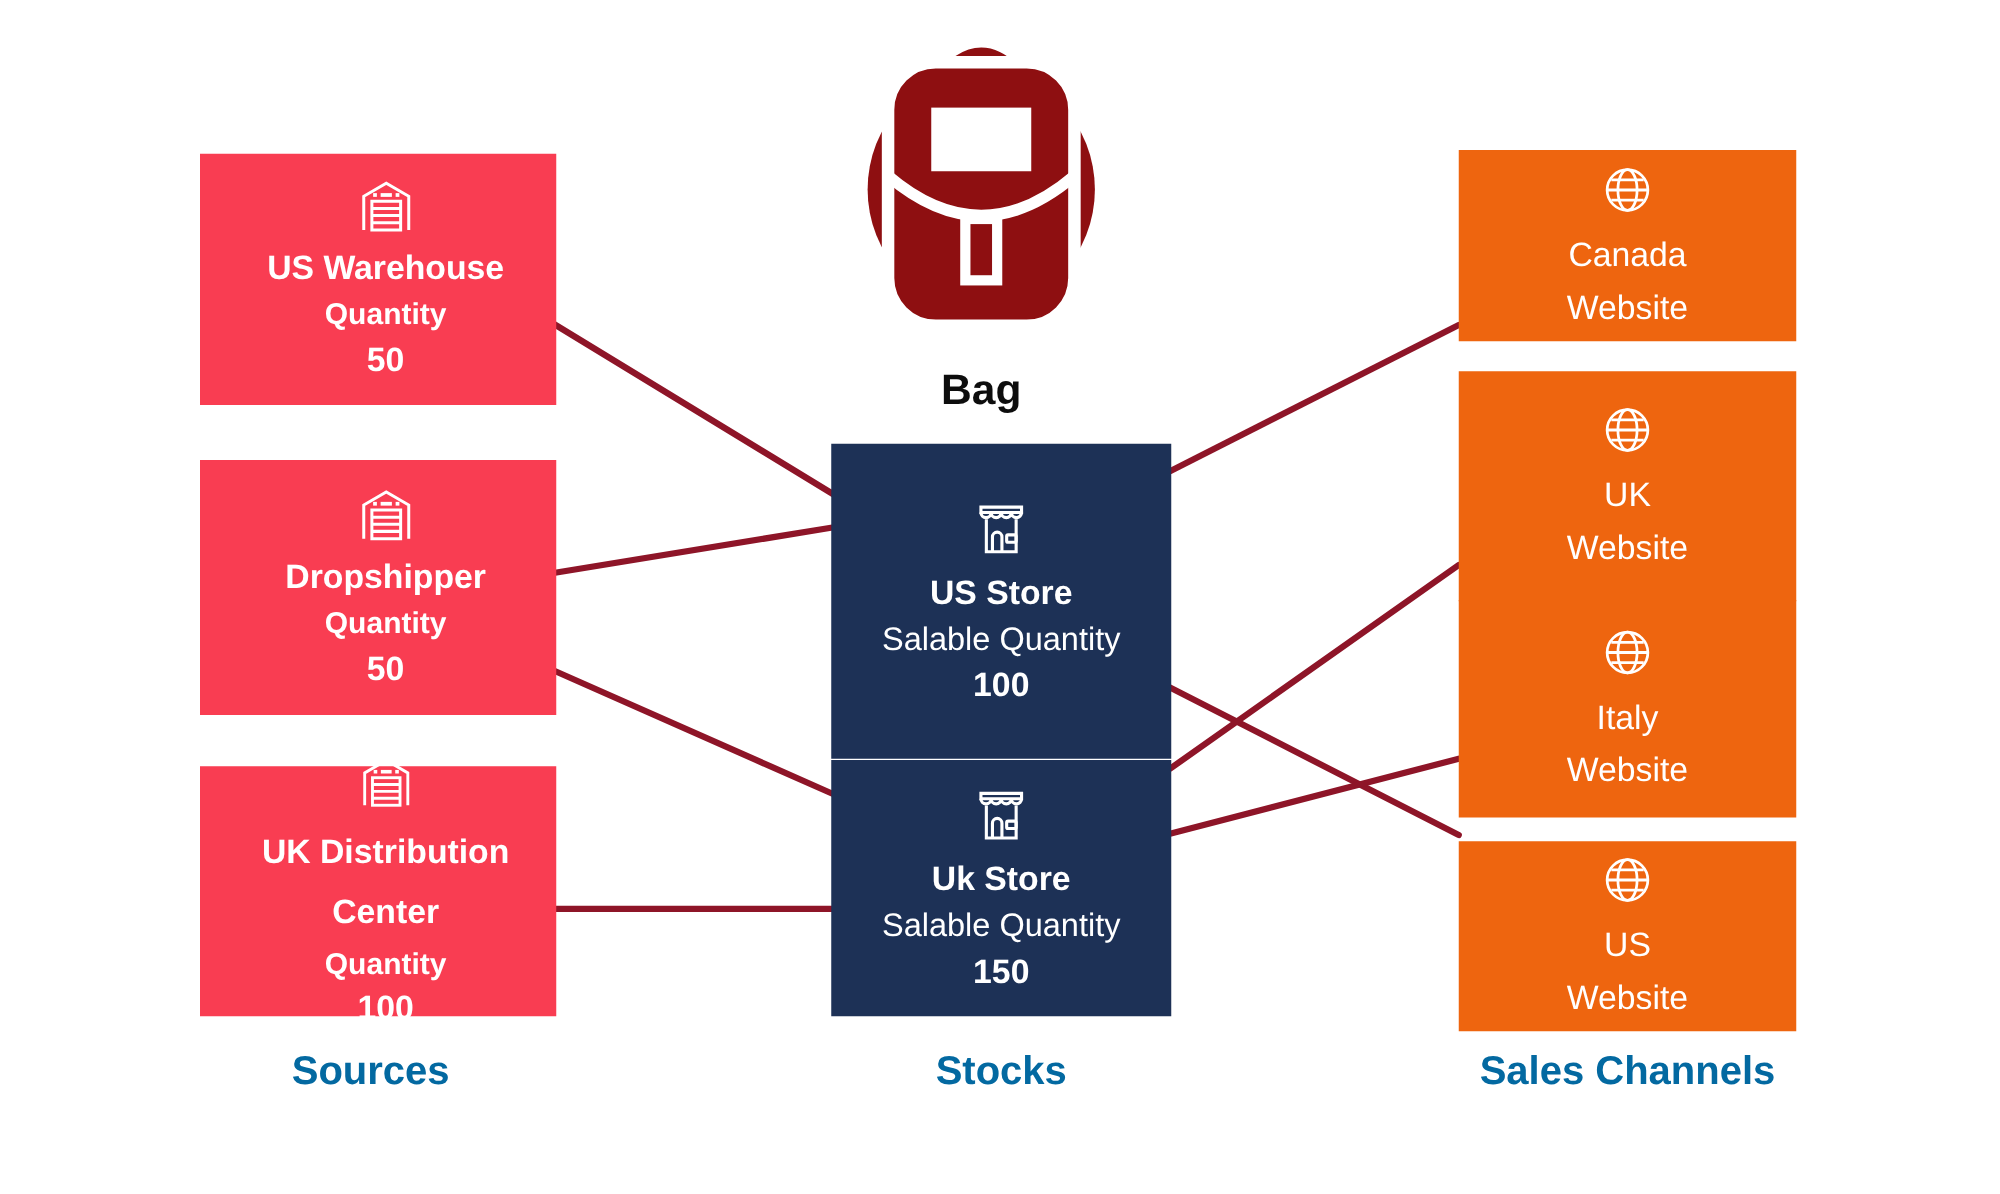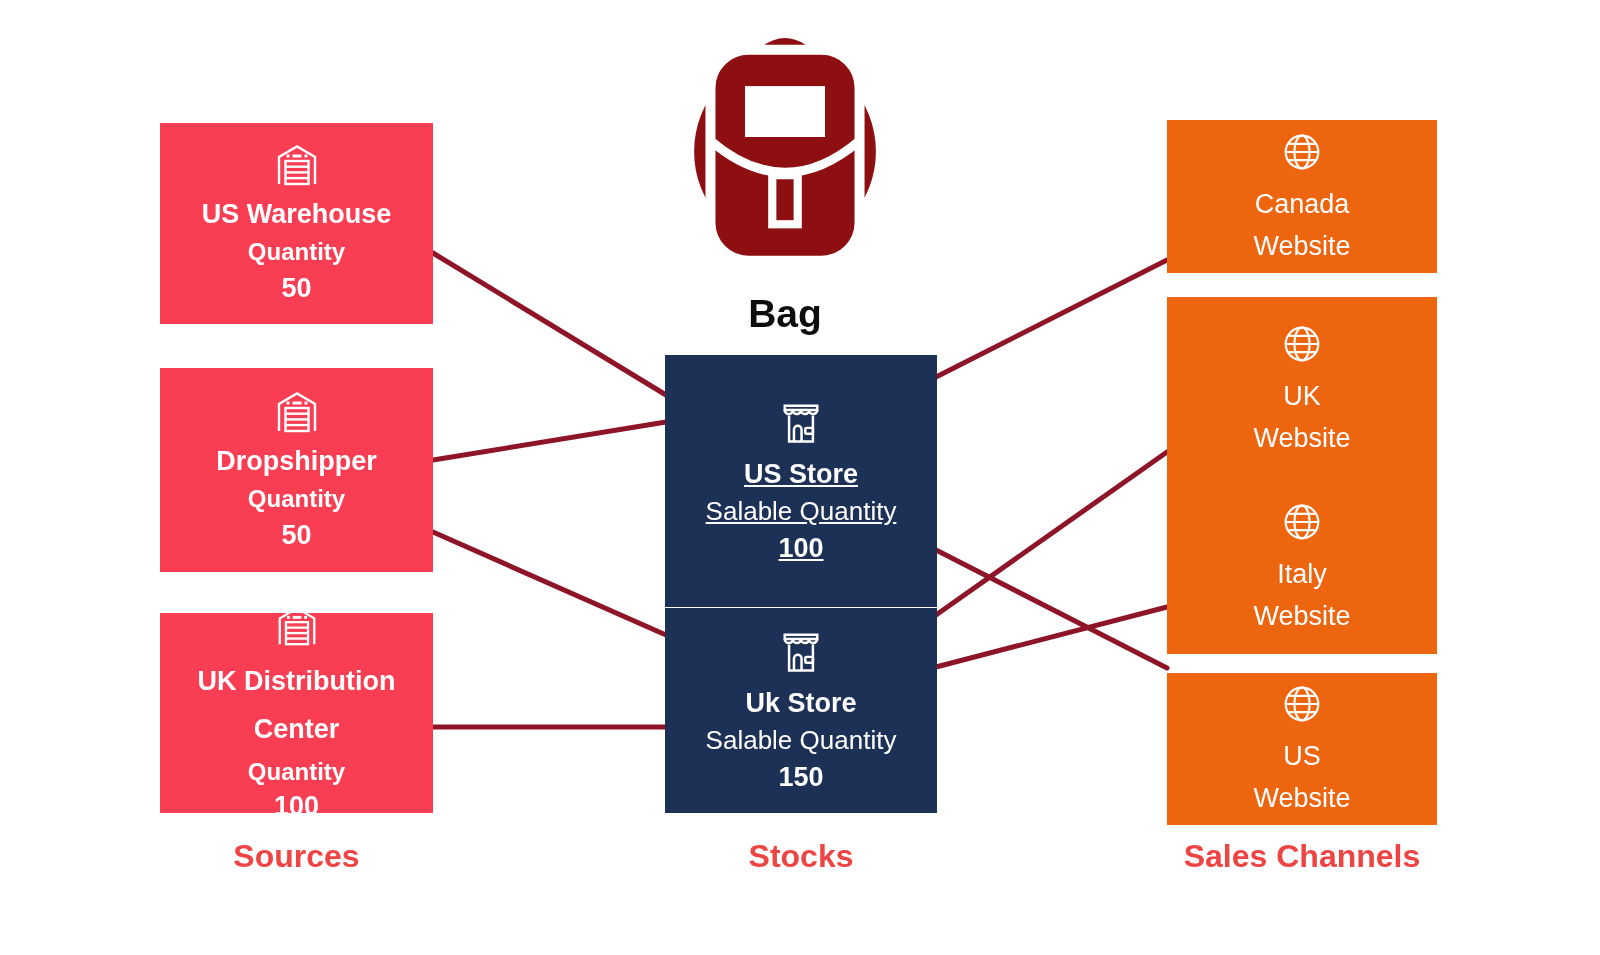--- a/index.html
+++ b/index.html
@@ -8,34 +8,34 @@
     background:#ffffff;font-family:"Liberation Sans",sans-serif;
   }
   .wires{position:absolute;left:0;top:0;z-index:1;}
   .node{
     position:absolute;z-index:2;display:flex;flex-direction:column;
     align-items:center;justify-content:center;text-align:center;
     color:#ffffff;gap:2px;
   }
   .node .icon{display:flex;align-items:center;justify-content:center;margin-bottom:6px;}
   .node .icon svg{display:block;}
-  .src{background:#F93D52;left:160px;width:273px;}
+  .src{background:#F93D52;left:160px;width:273px;padding-left:12px;}
   .stk{background:#1D3156;left:665px;width:272px;}
   .chn{background:#EE650F;left:1167px;width:270px;gap:4px;}
   .title{font-weight:700;font-size:27px;line-height:35px;}
   .sub{font-weight:600;font-size:24px;line-height:35px;}
   .stk .sub{font-weight:400;font-size:26px;}
   .qty{font-weight:700;font-size:27px;line-height:35px;}
   .chn-line{font-weight:400;font-size:27px;line-height:38px;}
   .col-label{
     position:absolute;top:838px;z-index:2;text-align:center;
-    font-weight:700;font-size:32px;color:#ef4444;
+    font-weight:700;font-size:32px;color:#0369a1;
   }
   .bag{position:absolute;left:685px;top:12px;width:200px;z-index:2;text-align:center;}
-  .bag-label{margin-top:6px;font-weight:700;font-size:39px;color:#0d0d0d;text-align:center;}
+  .bag-label{margin-top:6px;font-weight:700;font-size:34px;color:#0d0d0d;text-align:center;}
 </style>
 </head>
 <body>
 
 <svg class="wires" width="1600" height="955">
   <g stroke="#8E1528" stroke-width="5" stroke-linecap="round">
     <line x1="433" y1="253" x2="666" y2="395"></line>
     <line x1="433" y1="460" x2="666" y2="422"></line>
     <line x1="433" y1="532" x2="666" y2="635"></line>
     <line x1="433" y1="727" x2="666" y2="727"></line>
@@ -113,21 +113,21 @@
         <rect x="19.5" y="13.5" width="9" height="3"></rect>
         <rect x="31.5" y="13.5" width="3" height="3"></rect>
       </g>
     </svg>
   </span>
   <div class="title" style="line-height:48px;">UK Distribution Center</div>
   <div class="sub" style="line-height:33px;">Quantity</div>
   <div class="qty" style="line-height:33px;">100</div>
 </div>
 
-<div class="node stk" style="top:355px;height:252px;text-decoration:underline;">
+<div class="node stk" style="top:355px;height:252px;">
   <span class="icon">
     <svg width="52" height="52" viewBox="0 0 48 48" fill="none" stroke="#ffffff" stroke-width="2.3">
       <path d="M9,8 H39 V12 H9 Z"></path>
       <path d="M9,12 a3.75,3.75 0 0 0 7.5,0 a3.75,3.75 0 0 0 7.5,0 a3.75,3.75 0 0 0 7.5,0 a3.75,3.75 0 0 0 7.5,0"></path>
       <path d="M13,17 V41 H35 V17"></path>
       <path d="M17.5,41 V30 a3.5,3.5 0 0 1 7,0 V41"></path>
       <rect x="28" y="28.5" width="7" height="5.5" rx="1"></rect>
     </svg>
   </span>
   <div class="title">US Store</div>

